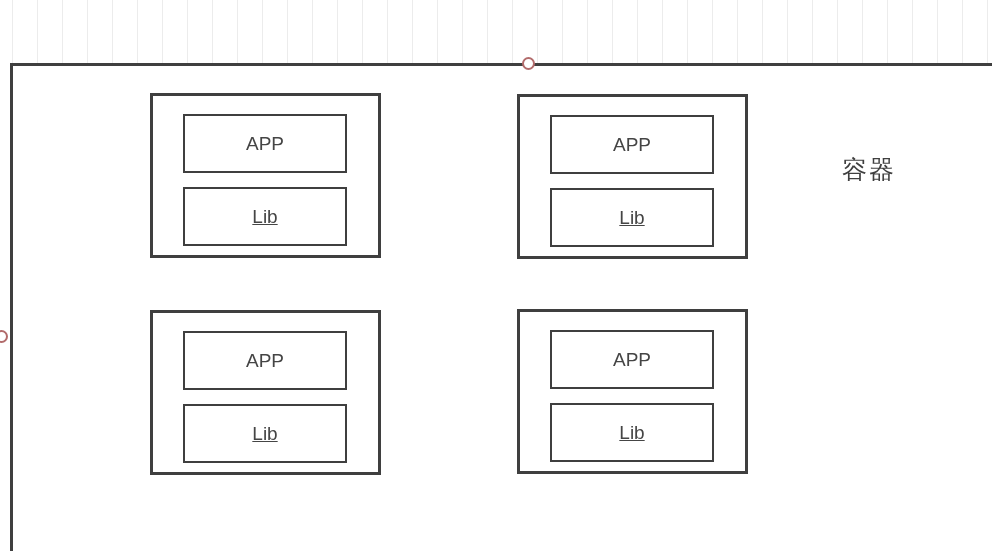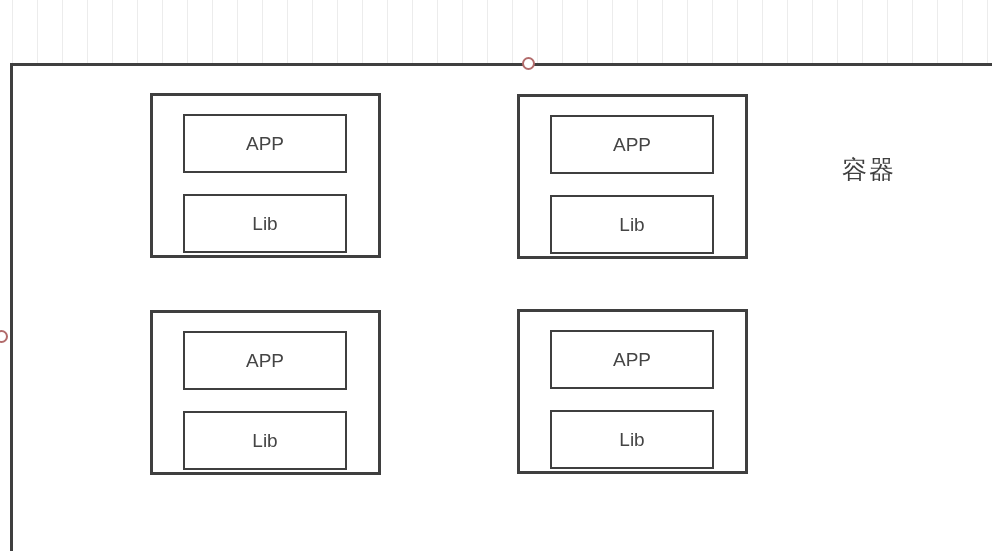--- a/index.html
+++ b/index.html
@@ -71,21 +71,21 @@
     box-sizing: border-box;
     border: 2.5px solid #3f3f3f;
     background: #ffffff;
     display: flex;
     align-items: center;
     justify-content: center;
     font-size: 19px;
     color: #454545;
   }
   .inner.app { top: 18px; }
-  .inner.lib { top: 98px; }
+  .inner.lib { top: 91px; text-decoration: underline; }
 
   .kernel {
     position: absolute;
     left: 176px;
     top: 450px;
     width: 666px;
     height: 76px;
     box-sizing: border-box;
     border: 3px solid #3f3f3f;
     background: #ffffff;

